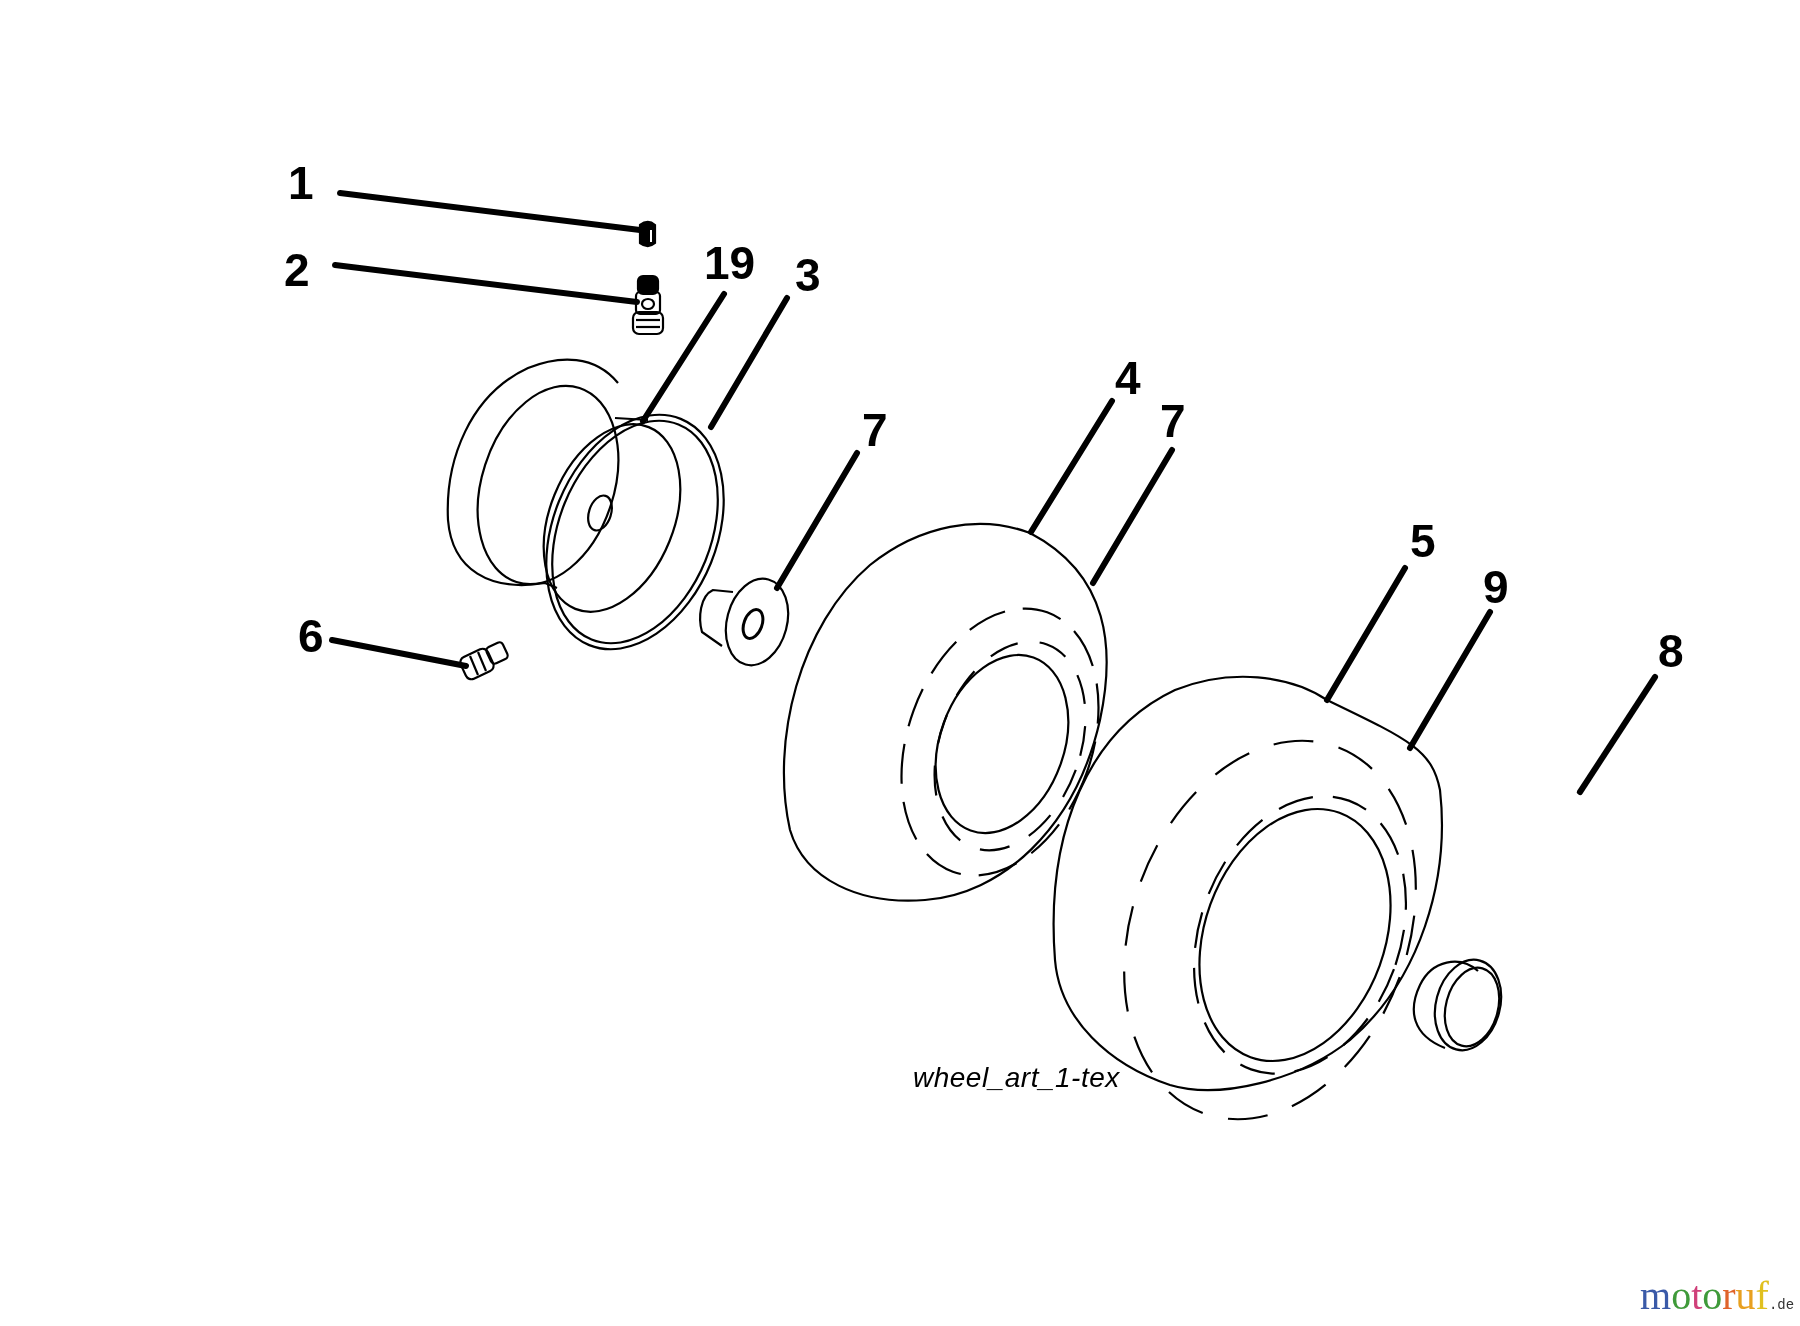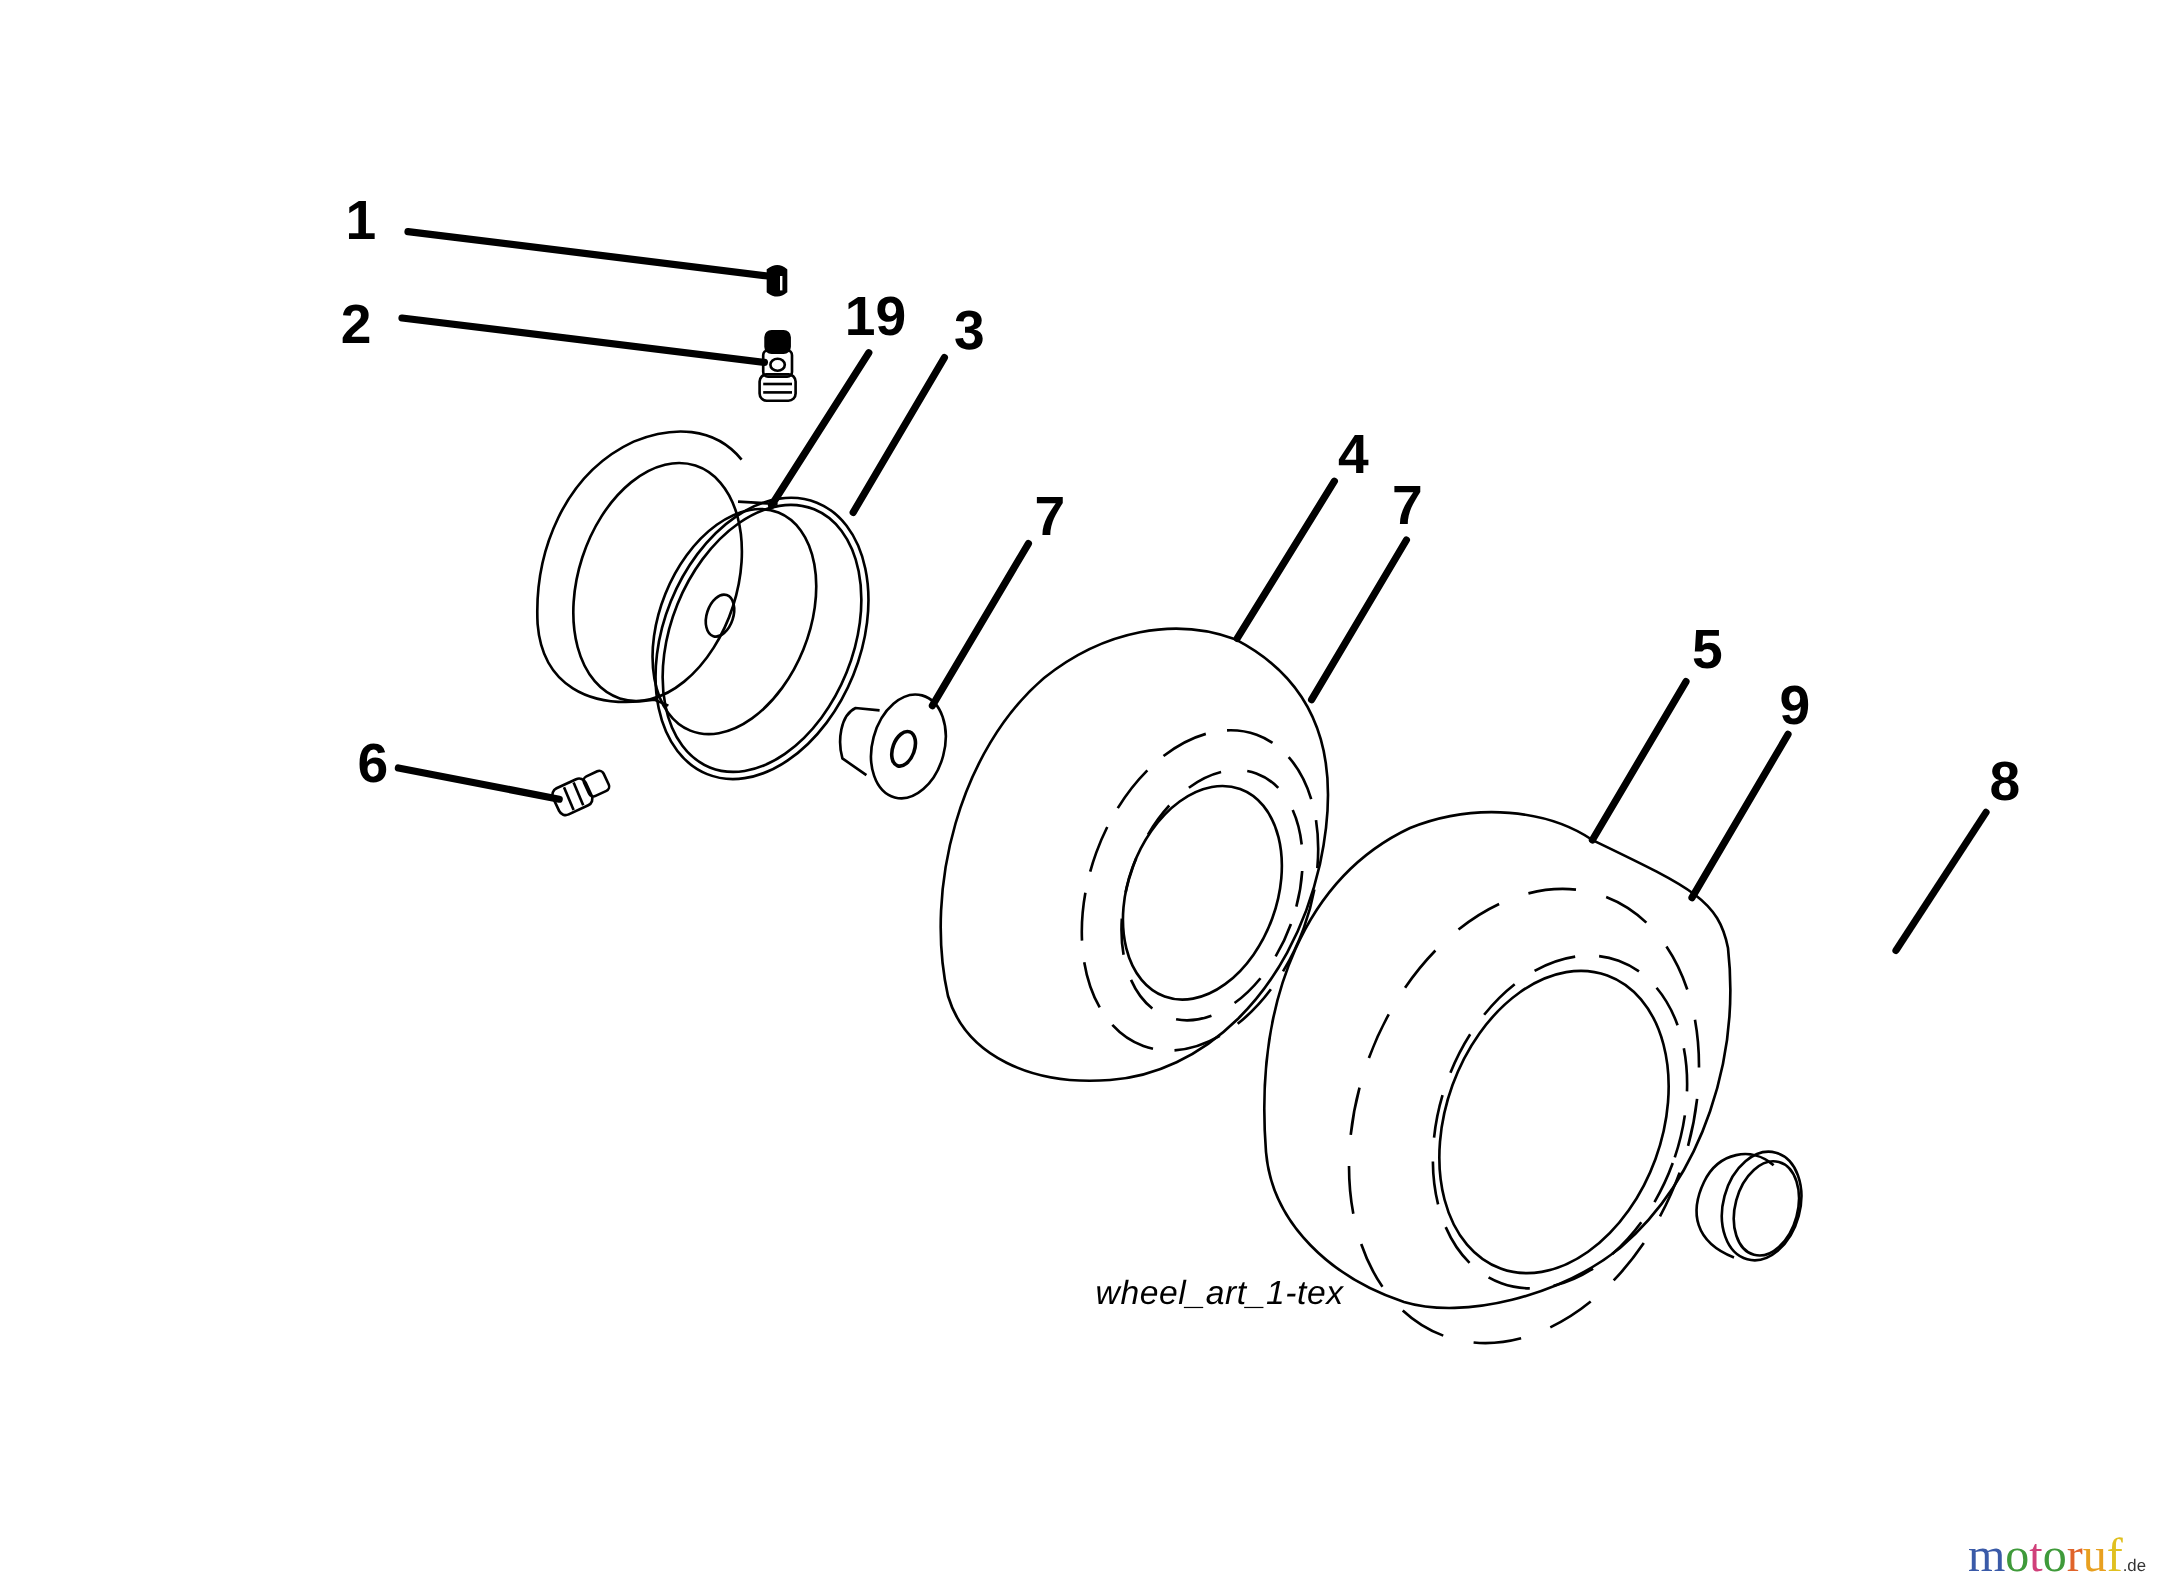--- a/index.html
+++ b/index.html
@@ -1,21 +1,21 @@
 <!DOCTYPE html>
 <html><head>
 <meta charset="utf-8">
 <style>
   html, body { margin:0; padding:0; background:#ffffff; }
   body { width:1800px; height:1326px; position:relative; overflow:hidden; font-family:"Liberation Sans", sans-serif; }
   #diagram { position:absolute; left:0; top:0; width:1800px; height:1326px; }
   .callout-num { position:absolute; font-family:"Liberation Sans", sans-serif; font-weight:bold; font-size:46px; color:#000; line-height:1; }
   .caption { position:absolute; left:913px; top:1062px; font-family:"Liberation Sans", sans-serif; font-size:28px; color:#000; letter-spacing:0.5px;font-style:italic; }
   .logo { position:absolute; left:1640px; top:1276px; font-family:"Liberation Serif", serif; font-size:40px; line-height:1; white-space:nowrap; }
-  .logo .tld { font-family:Liberation Sans, sans-serif; font-size:14px; color:#333; }
+  .logo .tld { font-family:Liberation Mono, monospace; font-size:14px; color:#333; }
   .logo .c0{color:#3a5aa8}.logo .c1{color:#3f9a3a}.logo .c2{color:#d0407a}.logo .c3{color:#3f9a3a}
   .logo .c4{color:#e0642a}.logo .c5{color:#e8a020}.logo .c6{color:#e0c020}
 </style>
 </head>
 <body>
 
 <svg id="diagram" viewBox="0 0 1800 1326" xmlns="http://www.w3.org/2000/svg">
   <g fill="none" stroke="#000" stroke-width="2.2">
 
     <g stroke-width="6" stroke-linecap="round">

